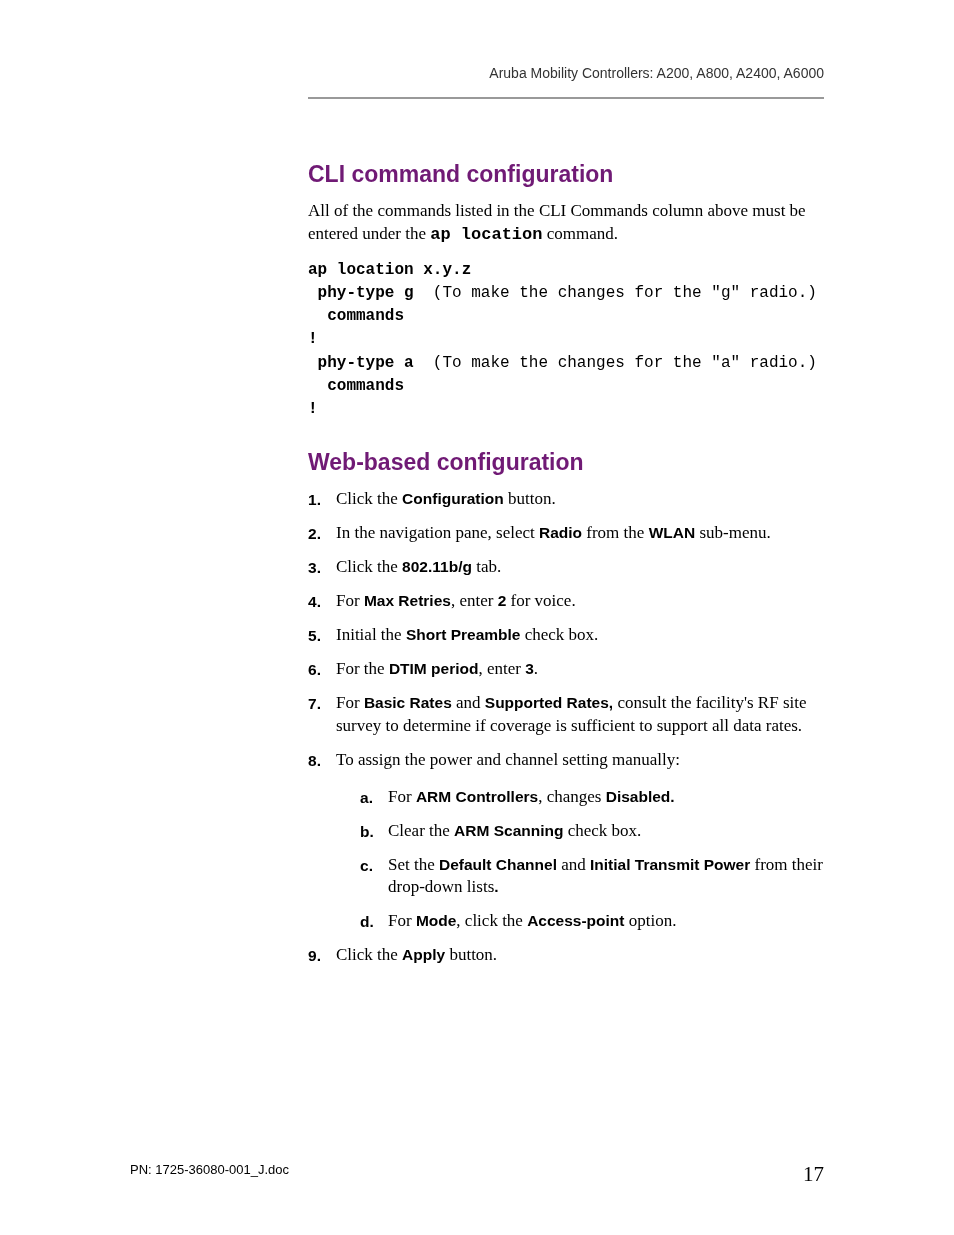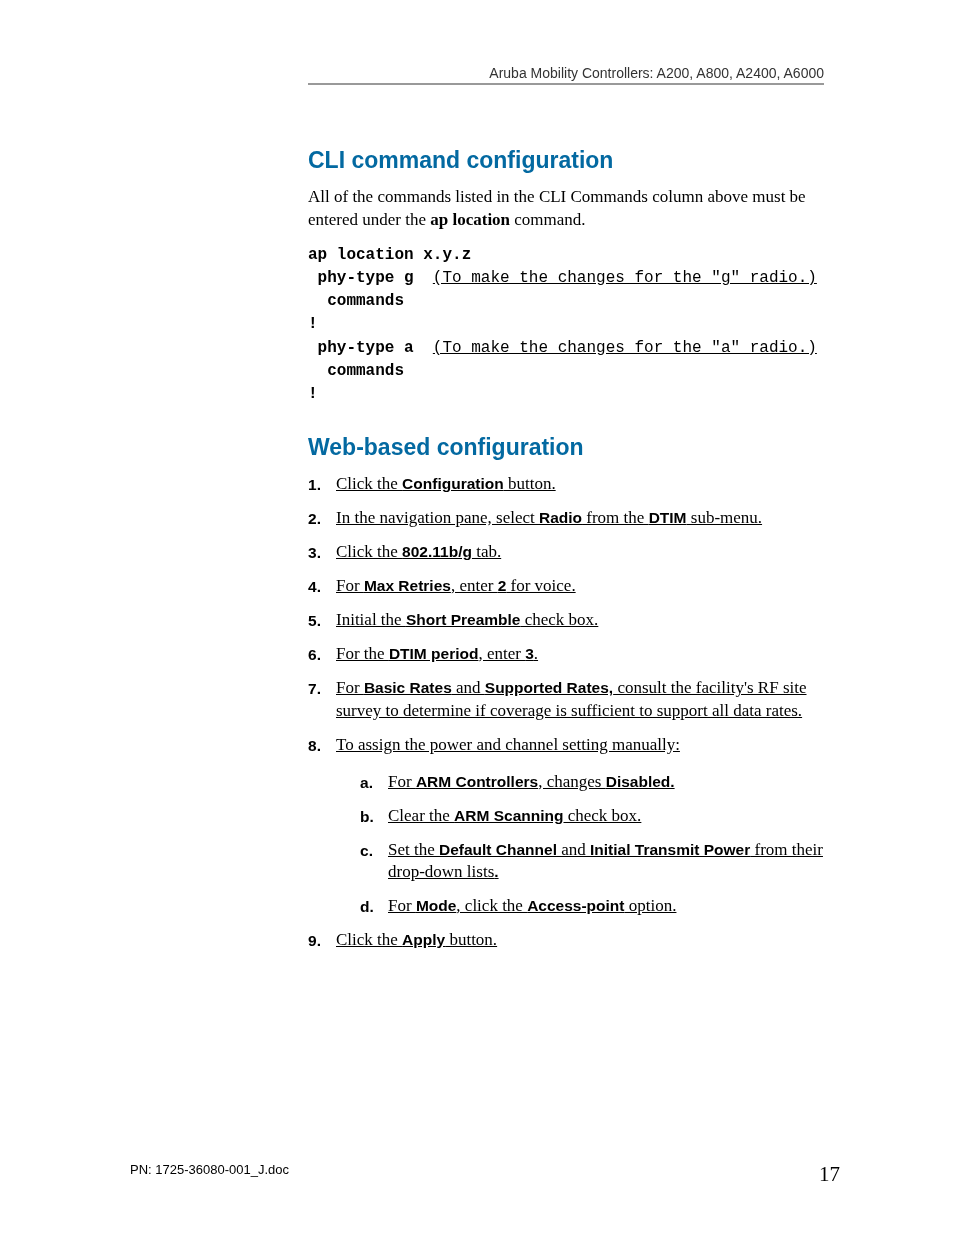--- a/index.html
+++ b/index.html
@@ -13,69 +13,67 @@
     position: relative;
   }
   .page {
     padding: 65px 130px 0 308px;
   }
   .header {
     text-align: right;
     font-family: Arial, Helvetica, sans-serif;
     font-size: 14px;
     color: #333;
-    padding-bottom: 2px;
+    padding-bottom: 16px;
     border-bottom: 2px solid #999;
     margin-bottom: 62px;
   }
   h2 {
     font-family: Arial, Helvetica, sans-serif;
     font-weight: bold;
     font-size: 23px;
-    color: #0369a1;
+    color: #701a75;
     margin: 0 0 12px 0;
   }
   h2.second {
     margin-top: 28px;
   }
   p.body {
     font-size: 17px;
     margin: 0 0 12px 0;
     line-height: 1.35;
   }
   .mono {
-    font-family: Liberation Serif, serif;
+    font-family: Liberation Mono, monospace;
     font-weight: bold;
   }
   pre.code {
     font-family: "Courier New", monospace;
     font-size: 16px;
     font-weight: bold;
     margin: 0 0 10px 0;
     line-height: 1.45;
     white-space: pre;
   }
   pre.code .comment {
     font-weight: normal;
-    text-decoration: underline;
   }
   ol.main {
     list-style: none;
     padding: 0;
     margin: 0;
     counter-reset: mainlist;
   }
   ol.main > li {
     counter-increment: mainlist;
     position: relative;
     padding-left: 28px;
     margin-bottom: 11px;
     font-size: 17px;
     line-height: 1.35;
-    text-decoration: underline;
   }
   ol.main > li::before {
     content: counter(mainlist) ".";
     position: absolute;
     left: 0;
     font-weight: bold;
     font-family: Arial, Helvetica, sans-serif;
     font-size: 15.5px;
     top: 2px;
   }
@@ -104,21 +102,21 @@
   }
   .b {
     font-family: Arial, Helvetica, sans-serif;
     font-weight: bold;
     font-size: 15.5px;
   }
   .footer {
     position: absolute;
     bottom: 48px;
     left: 130px;
-    right: 114px;
+    right: 130px;
     font-family: Arial, Helvetica, sans-serif;
     font-size: 13px;
   }
   .footer .pagenum {
     float: right;
     font-family: "Palatino Linotype", Georgia, serif;
     font-size: 21px;
   }
 </style>
 </head>
@@ -142,21 +140,21 @@
 <span>  commands</span>
 <span>!</span></pre>
 
   <h2 class="second">Web-based configuration</h2>
 
   <ol class="main">
     <li>
       <span>Click the </span><span class="b">Configuration</span><span> button.</span>
     </li>
     <li>
-      <span>In the navigation pane, select </span><span class="b">Radio</span><span> from the </span><span class="b">DTIM</span><span> sub-menu.</span>
+      <span>In the navigation pane, select </span><span class="b">Radio</span><span> from the </span><span class="b">WLAN</span><span> sub-menu.</span>
     </li>
     <li>
       <span>Click the </span><span class="b">802.11b/g</span><span> tab.</span>
     </li>
     <li>
       <span>For </span><span class="b">Max Retries</span><span>, enter </span><span class="b">2</span><span> for voice.</span>
     </li>
     <li>
       <span>Initial the </span><span class="b">Short Preamble</span><span> check box.</span>
     </li>

